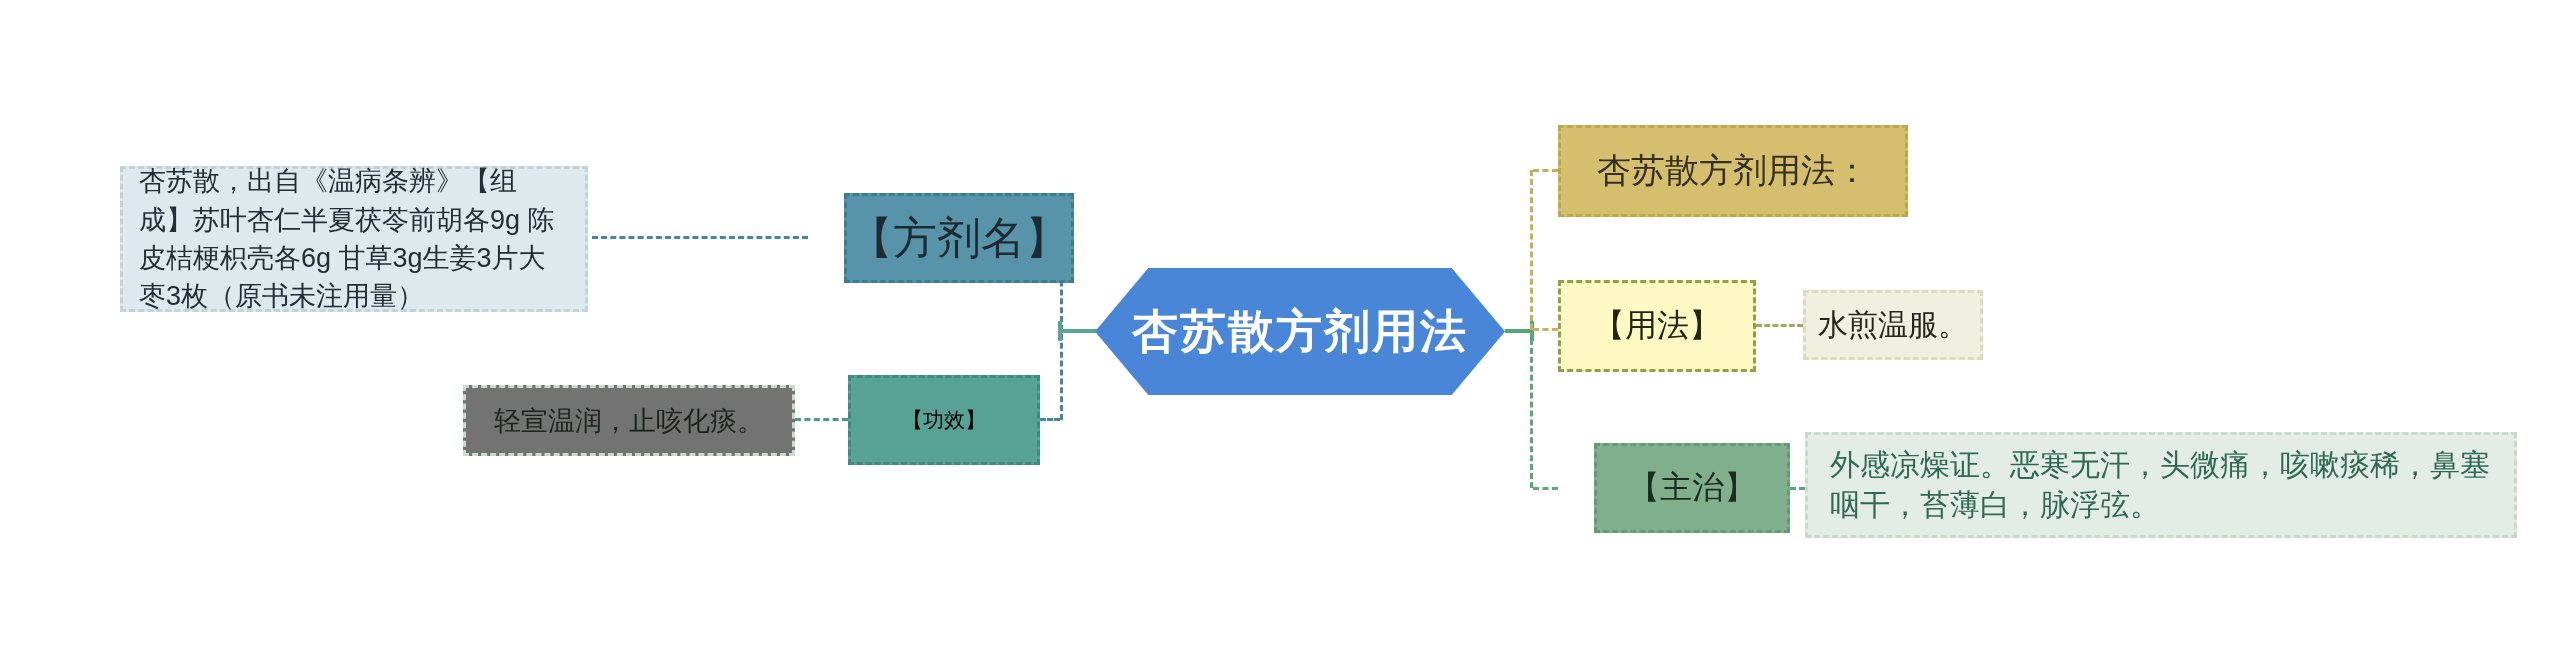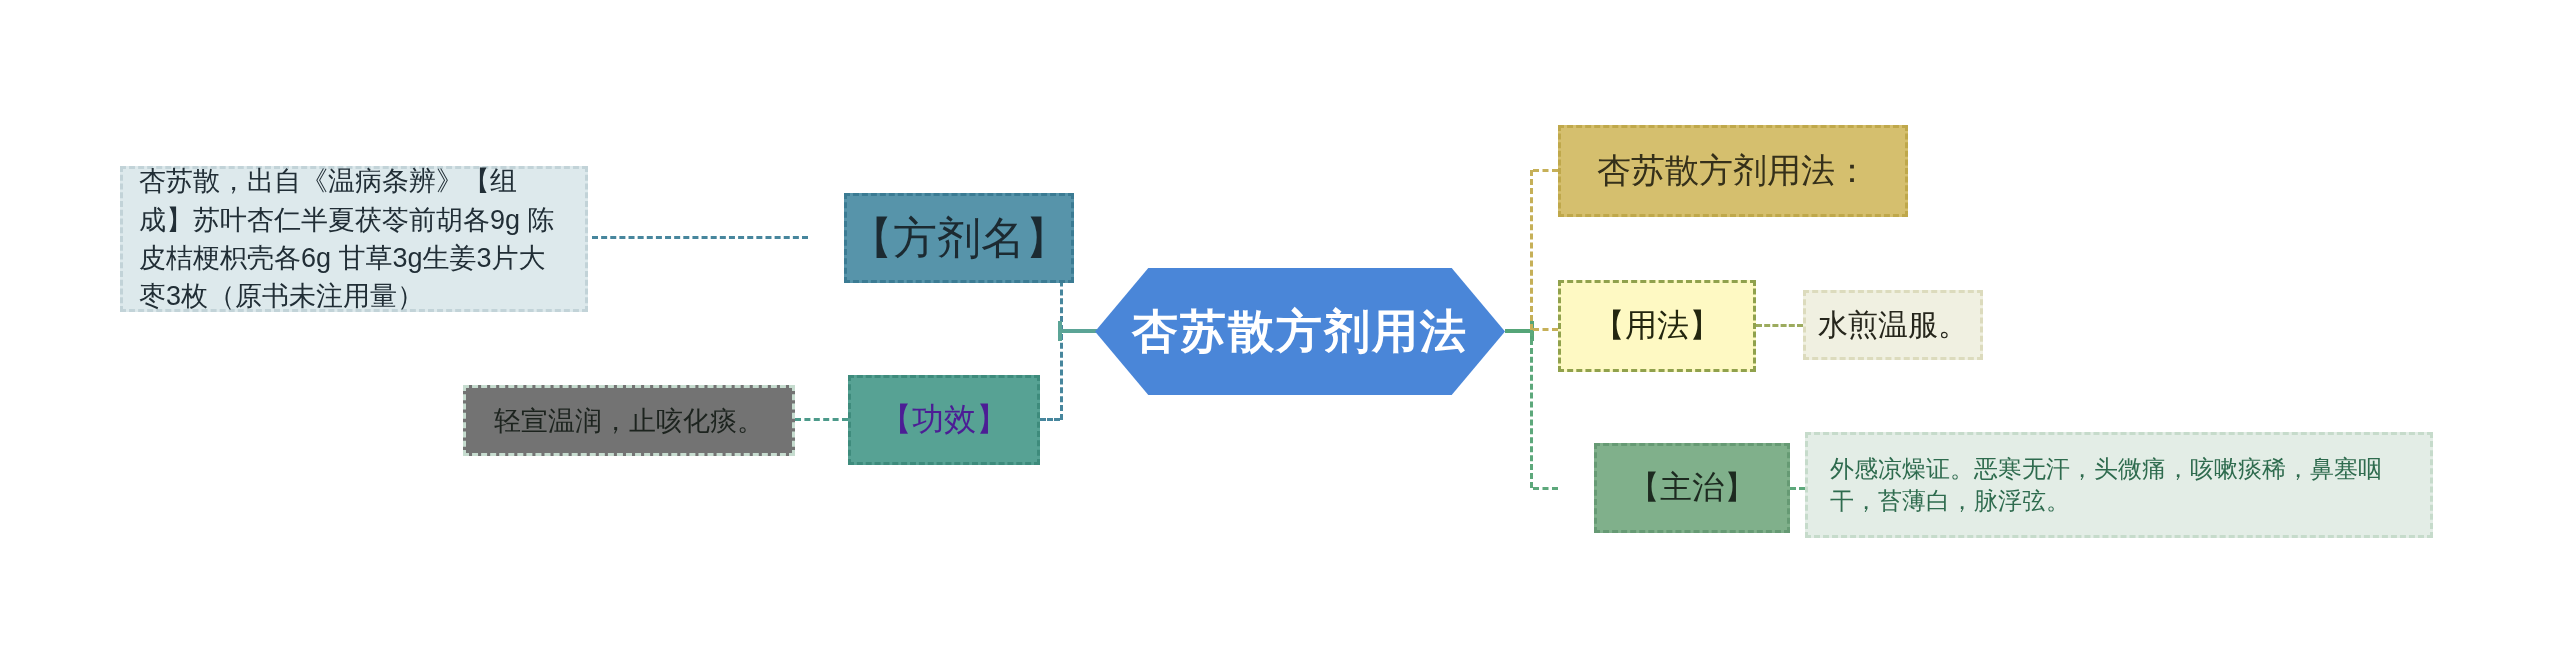--- a/index.html
+++ b/index.html
@@ -17,21 +17,21 @@
   .fangjiming{left:810px;top:193px;width:230px;height:90px;background:#5794aa;border:3px dashed #3b7b93;
               color:#1c2a31;font-size:44px;font-weight:500;margin-left:34px;}
 
   
   .hexagon{left:1095px;top:268px;width:410px;height:127px;background:#4a86d8;color:#ffffff;
            font-size:46px;font-weight:700;letter-spacing:2px;
            clip-path:polygon(0% 50%,13% 0%,87% 0%,100% 50%,87% 100%,13% 100%);}
 
   
   .gongxiao{left:848px;top:375px;width:192px;height:90px;background:#57a294;border:3px dashed #3e8b7c;
-            color:#4c1d95;font-size:32px;font-weight:500;}
+            color:#000000;font-size:21px;font-weight:500;}
 
   
   .qingxuan{left:463px;top:385px;width:332px;height:71px;background:#737373;border:3px dashed #c6dccf;
             color:#1c231e;font-size:27px;}
 
   
   .header-node{left:1558px;top:125px;width:350px;height:92px;background:#d5bf6e;border:3px dashed #bfa84b;
                color:#35301a;font-size:34px;font-weight:500;}
 
   
@@ -40,22 +40,22 @@
 
   
   .shuijian{left:1803px;top:290px;width:180px;height:70px;background:#f0f0e1;border:3px dashed #dcdbbd;
             color:#26261c;font-size:30px;}
 
   
   .zhuzhi{left:1558px;top:443px;width:196px;height:90px;background:#80b08b;border:3px dashed #669a74;
           color:#1d2a20;font-size:32px;font-weight:500;margin-left:36px;}
 
   
-  .zhuzhi-text{left:1805px;top:432px;width:628px;height:106px;background:#e3ede6;border:3px dashed #c6dbcb;
-               color:#2e6b4e;font-size:24px;line-height:1.35;text-align:left;justify-content:flex-start;
+  .zhuzhi-text{left:1805px;top:432px;width:712px;height:106px;background:#e3ede6;border:3px dashed #c6dbcb;
+               color:#2e6b4e;font-size:30px;line-height:1.35;text-align:left;justify-content:flex-start;
                padding:10px 22px;}
 
   
   .hline{position:absolute;height:0;border-top:3px dashed #47869d;}
   .vline{position:absolute;width:0;border-left:3px dashed #47869d;}
   .teal{border-color:#47869d;}
   .tealgreen{border-color:#4c9a8a;}
   .gold{border-color:#c6b058;}
   .olive{border-color:#9cab5e;}
   .green{border-color:#5da87b;}

